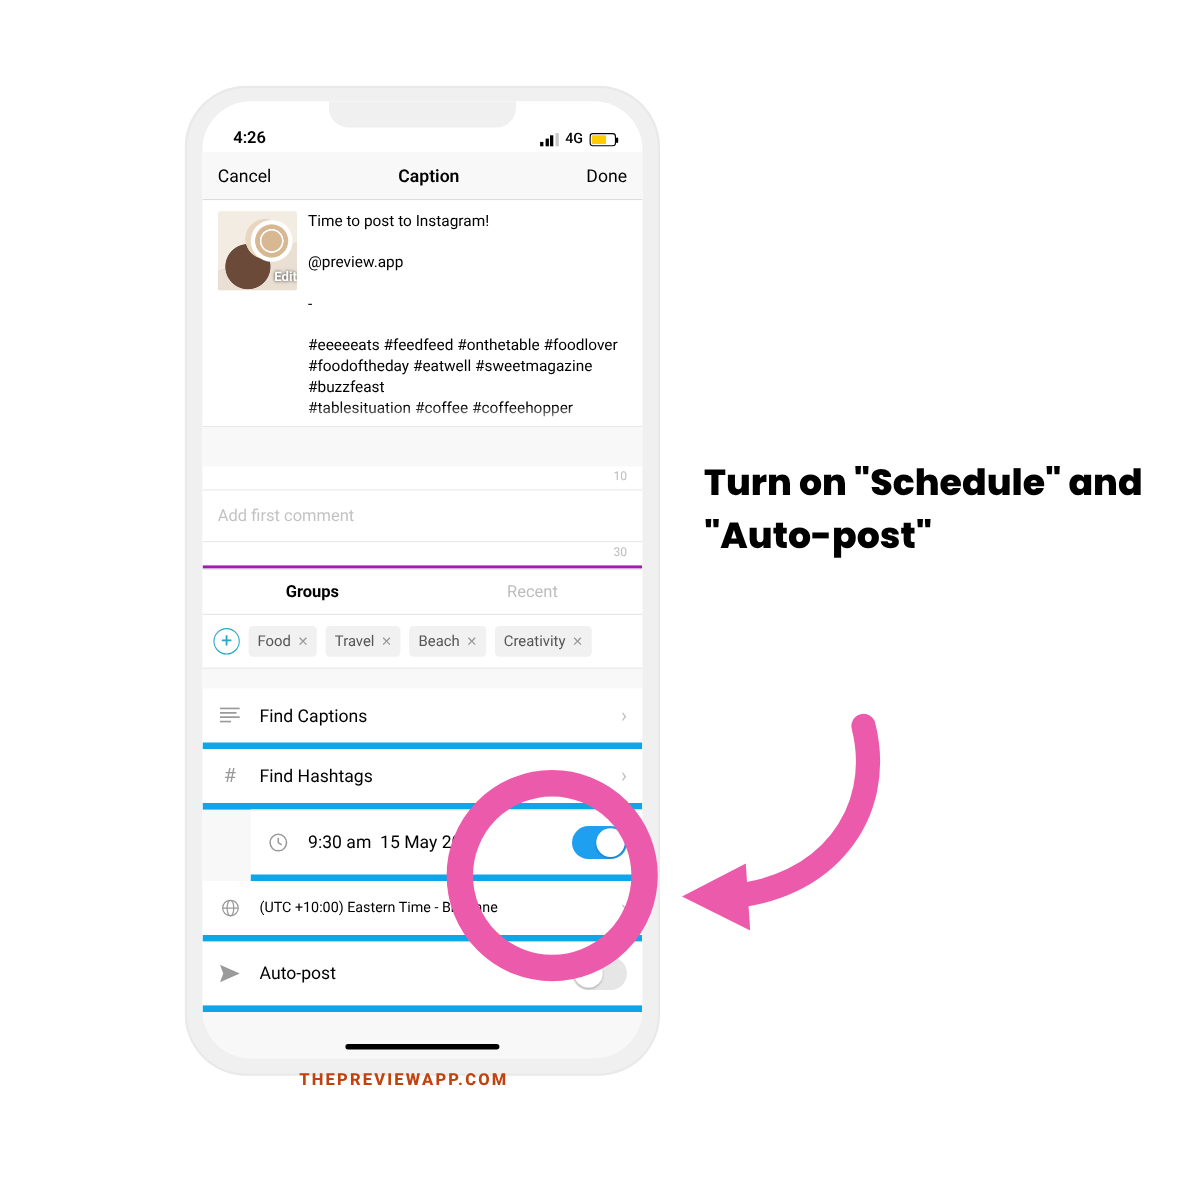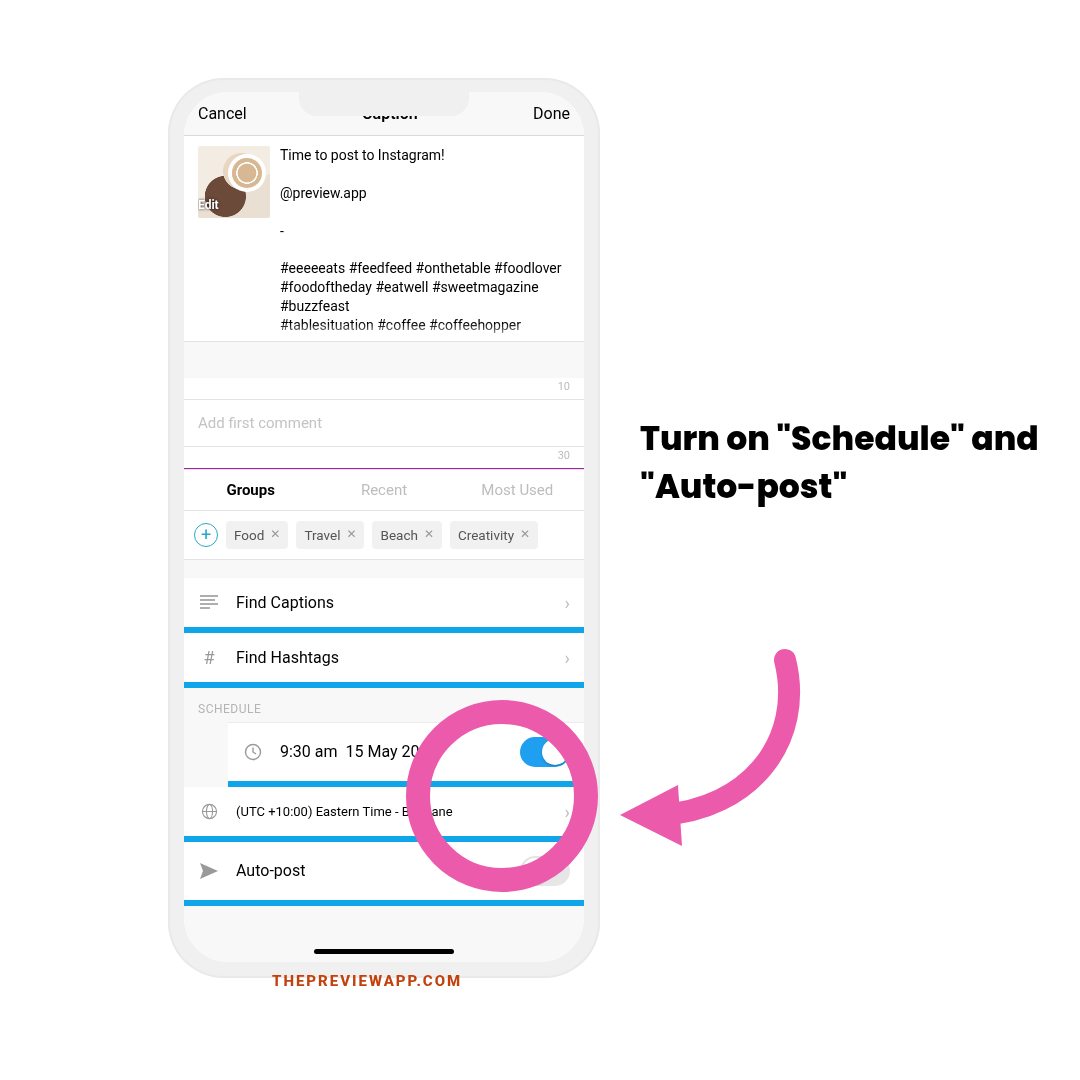--- a/index.html
+++ b/index.html
@@ -79,37 +79,37 @@
   
   .caption-block { background:#fff; border-bottom:1px solid #e3e3e3; padding:10px 14px 6px; display:flex; gap:10px; position: relative;}
   .thumb { width:72px; height:72px; border-radius:2px; overflow:hidden; position:relative; flex-shrink:0;
     background: radial-gradient(circle at 60% 35%, #e8d6c0 0 28%, transparent 29%),
                 radial-gradient(circle at 38% 70%, #6b4a3a 0 30%, transparent 31%),
                 linear-gradient(160deg, #f3ece3 0 55%, #e9dfd2 55%), #e9dfd2;
   }
   .thumb .fake-latte{position:absolute; left:34px; top:12px; width:30px;height:30px;border-radius:50%;
     background: radial-gradient(circle at 50% 50%, #d8b892 0 42%, #fff 46% 50%, #d8b892 52%);
     box-shadow: 0 0 0 4px #fff;}
-  .thumb .edit {position:absolute; left:0; right:12px; bottom:6px; text-align:left; color:#fff; font-weight:700; font-size:12px; text-shadow:0 0 3px rgba(0,0,0,.8);}
+  .thumb .edit {position:absolute; left:0; right:0; bottom:6px; text-align:right; color:#fff; font-weight:700; font-size:12px; text-shadow:0 0 3px rgba(0,0,0,.8);}
   .caption-text { font-size:14px; line-height:1.35; color:#000; white-space:pre-wrap;}
   .fade { position:absolute; left:0; right:0; bottom:0; height:18px; background:linear-gradient(rgba(255,255,255,0), #fff);} 
 
   .counter-row { background:#fff; text-align:right; font-size:11px; color:#bcbcbc; padding:2px 14px 6px; border-bottom:1px solid #e3e3e3;margin-top:36px;}
   .first-comment { background:#fff; padding:14px; color:#c3c3c3; font-size:15px; border-bottom:1px solid #e3e3e3;}
-  .counter-row2 { background:#fff; text-align:right; font-size:11px; color:#bcbcbc; padding:2px 14px 6px; border-bottom:1px solid #a21caf;}
+  .counter-row2 { background:#fff; text-align:right; font-size:11px; color:#bcbcbc; padding:2px 14px 6px; border-bottom:3px solid #a21caf;}
 
   .section-label { background:#f8f8f8; color:#b4b4b4; font-size:12px; padding:14px 14px 6px; letter-spacing:.5px;}
 
   .tabs { background:#fff; display:flex; border-top:1px solid #e3e3e3; border-bottom:1px solid #e3e3e3;}
   .tabs div { flex:1; text-align:center; padding:11px 12px; font-size:15px; color:#bdbdbd;}
   .tabs div.active { color:#000; font-weight:700;}
 
   .chips-row { background:#fff; display:flex; align-items:center; gap:8px; padding:10px 10px; border-bottom:1px solid #e3e3e3; overflow:hidden;}
   .add-btn { width:24px; height:24px; border:1.5px solid #2aa7c8; border-radius:50%; color:#2aa7c8; display:flex; align-items:center; justify-content:center; font-size:18px; flex-shrink:0; line-height:1;}
-  .chip { background:#f1f1f1; border-radius:4px; padding:6px 8px; font-size:13.5px; color:#555; display:flex; gap:6px; white-space:nowrap;}
+  .chip { background:#f1f1f1; border-radius:4px; padding:6px 8px; font-size:13.5px; color:#555; display:flex; align-items:center; gap:6px; white-space:nowrap;}
   .chip .x{color:#999; font-size:12px;}
 
   .list-row { background:#fff; display:flex; align-items:center; padding:14px 14px; border-bottom:6px solid #0ea5e9; gap:16px; color:#000; font-size:16px;}
   .list-row:first-of-type{border-top:1px solid #ececec;}
   .list-row .icon{ width:22px; color:#9a9a9a; display:flex; justify-content:center;}
   .list-row .chev{ margin-left:auto; color:#c0c0c0; font-size:18px;}
   .list-row.small{font-size:13px;}
 
   .toggle { margin-left:auto; width:50px; height:30px; border-radius:15px; position:relative;}
   .toggle.on { background:#1e9ff0;}
@@ -138,20 +138,35 @@
     font-weight:800; letter-spacing:2px; font-size:15px;
   }
 </style>
 </head>
 <body>
 
 <div class="phone">
   <div class="screen">
     <div class="notch"></div>
 
+    <div class="statusbar">
+      <span>4:26</span>
+      <div class="status-right">
+        <span class="bars">
+            <i></i>
+            <i></i>
+            <i></i>
+            <i></i>
+          </span>
+        <span>4G</span>
+        <span class="battery">
+            <span class="fill"></span>
+          </span>
+      </div>
+    </div>
 
     <div class="navbar">
       <span>Cancel</span>
       <span class="title">Caption</span>
       <span>Done</span>
     </div>
 
     <div class="content">
 
       <div class="caption-block">
@@ -171,21 +186,20 @@
       </div>
       <div class="counter-row">10</div>
 
       <div class="first-comment">Add first comment</div>
       <div class="counter-row2">30</div>
 
 
       <div class="tabs">
         <div class="active">Groups</div>
         <div>Recent</div>
-        <div>Most Used</div>
       </div>
 
       <div class="chips-row">
         <div class="add-btn">
           <span>+</span>
         </div>
         <div class="chip">
             <span>Food</span>
             <span class="x">✕</span>
           </div>
@@ -218,21 +232,20 @@
         </span>
         <span>Find Captions</span>
         <span class="chev">›</span>
       </div>
       <div class="list-row">
         <span class="icon" style="font-size:18px;">#</span>
         <span>Find Hashtags</span>
         <span class="chev">›</span>
       </div>
 
-      <div class="section-label">SCHEDULE</div>
 
       <div class="list-row" style="border-top:1px solid #ececec;margin-left:44px;">
         <span class="icon">
           <svg width="18" height="18" viewBox="0 0 18 18">
               <circle cx="9" cy="9" r="7.5" fill="none" stroke="#9a9a9a" stroke-width="1.4"></circle>
               <polyline points="9,4.5 9,9 12,11" fill="none" stroke="#9a9a9a" stroke-width="1.4"></polyline>
             </svg>
         </span>
         <span><span>9:30 am</span>&nbsp;&nbsp;<span>15 May 2021</span></span>
         <div class="toggle on">

